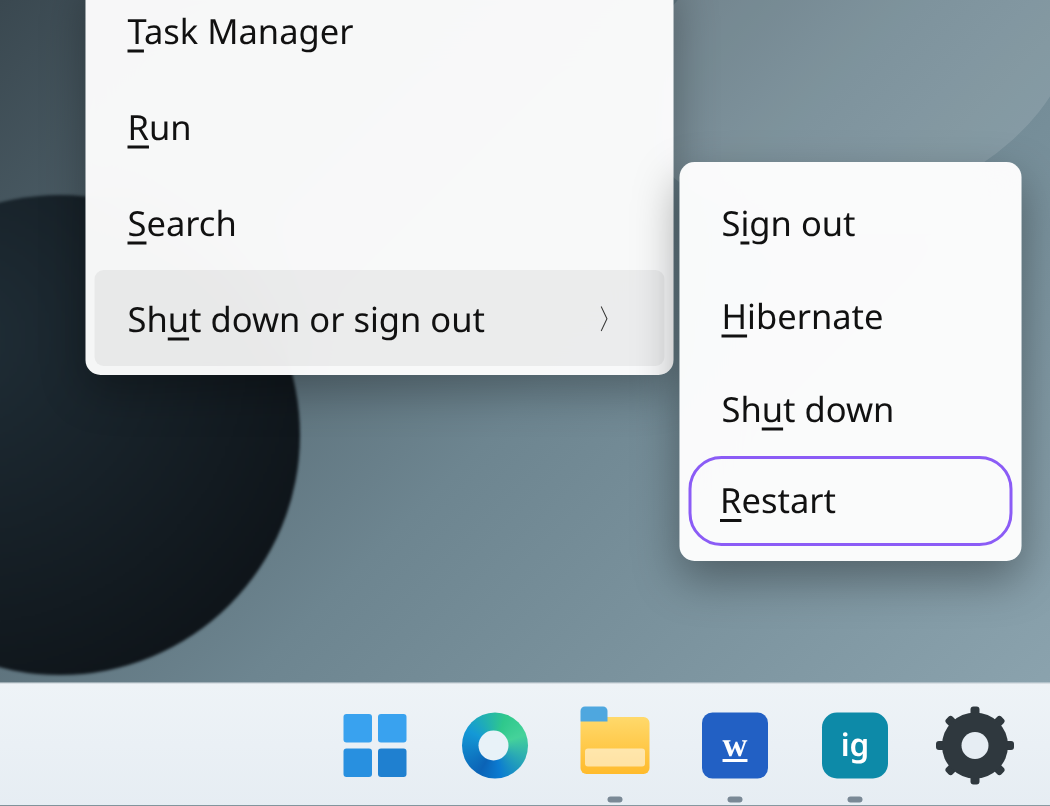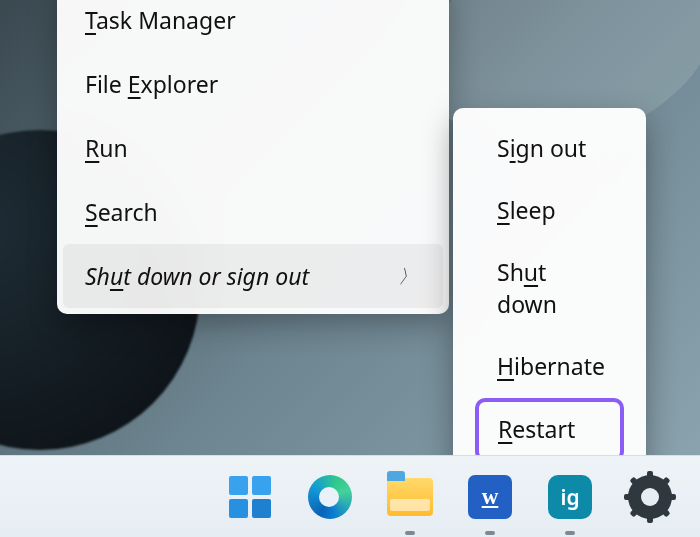--- a/index.html
+++ b/index.html
@@ -24,44 +24,44 @@
   }
   .menu-item {
     padding: 16px 22px 16px 22px;
     font-size: 23px;
     color: #111;
     border-radius: 6px;
     display: flex;
     align-items: center;
     justify-content: space-between;
   }
-  .menu-item.hovered { background: rgba(0,0,0,0.05); font-style: italic; }
+  .menu-item.hovered { background: rgba(0,0,0,0.05); }
   .menu-item .label { white-space: nowrap; }
   .menu-item .chev { color:#333; font-size:19px; margin-right:4px; }
   .menu-item u { text-decoration: underline; text-underline-offset: 4px; }
 
   
   .sub-menu {
     position: absolute;
     left: 453px; top: 108px;
-    width: 193px;
+    width: 228px;
     background: rgba(254,254,254,0.97);
     backdrop-filter: blur(20px);
     border-radius: 10px;
     box-shadow: 0 12px 30px rgba(0,0,0,0.35);
-    padding: 10px 22px;
+    padding: 10px 6px;
   }
   .sub-item {
     padding: 14px 22px 16px 22px;
     font-size: 23px;
     color: #111;
     border-radius: 6px;
   }
   .sub-item u { text-decoration: underline; text-underline-offset: 4px; }
-  .sub-item.outlined { border: 4px solid #8b5cf6; border-radius: 10px; padding: 11px 19px 13px 19px; }
+  .sub-item.outlined { border: 2px solid #8b5cf6; border-radius: 22px; padding: 11px 19px 13px 19px; }
 
   
   .taskbar {
     position: absolute;
     left: 0; right: 0; bottom: 0;
     height: 82px;
     background: linear-gradient(#eef3f7,#e6edf3);
     border-top: 1px solid rgba(0,0,0,0.06);
     display: flex;
     align-items: center;
@@ -108,46 +108,40 @@
 </head>
 <body>
 
 <div class="wallpaper"></div>
 
 <div class="main-menu">
   <div class="menu-item">
     <span class="label"><u>T</u>ask Manager</span>
   </div>
   <div class="menu-item">
-    <span class="label">File <u>E</u>xplorer</span>
-  </div>
-  <div class="menu-item">
     <span class="label"><u>R</u>un</span>
   </div>
   <div class="menu-item">
     <span class="label"><u>S</u>earch</span>
   </div>
   <div class="menu-item hovered">
     <span class="label">Sh<u>u</u>t down or sign out</span>
     <span class="chev">〉</span>
   </div>
 </div>
 
 <div class="sub-menu">
   <div class="sub-item">
     <span>S<u>i</u>gn out</span>
   </div>
   <div class="sub-item">
-    <span><u>S</u>leep</span>
+    <span><u>H</u>ibernate</span>
   </div>
   <div class="sub-item">
     <span>Sh<u>u</u>t down</span>
-  </div>
-  <div class="sub-item">
-    <span><u>H</u>ibernate</span>
   </div>
   <div class="sub-item outlined">
     <span><u>R</u>estart</span>
   </div>
 </div>
 
 <div class="taskbar">
   <div class="tb-btn">
     <div class="start-icon">
       <div class="s1"></div>

